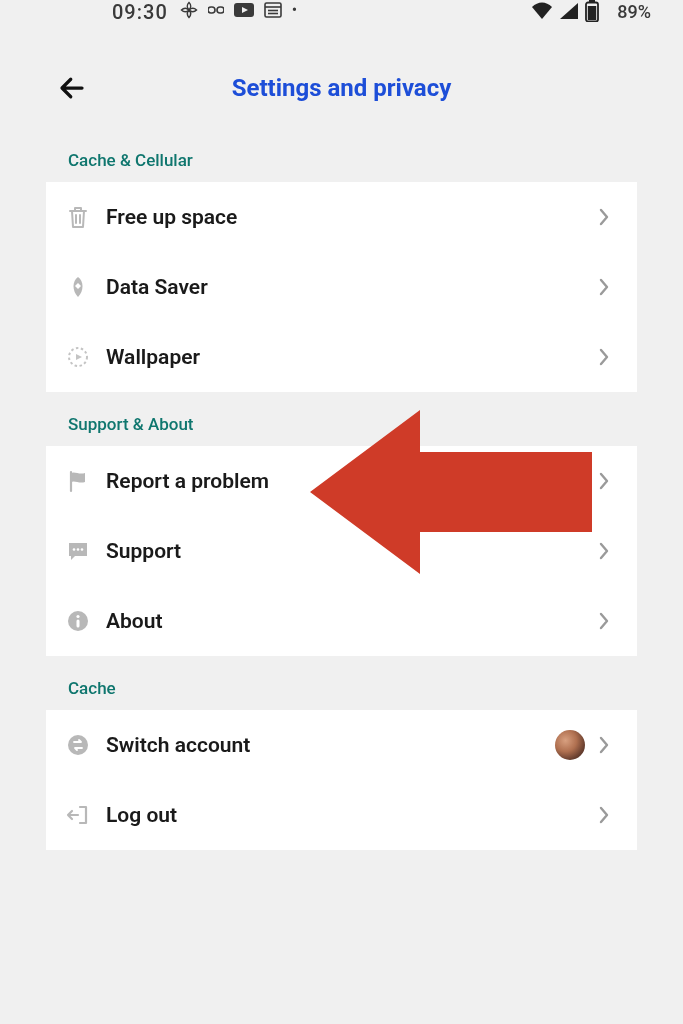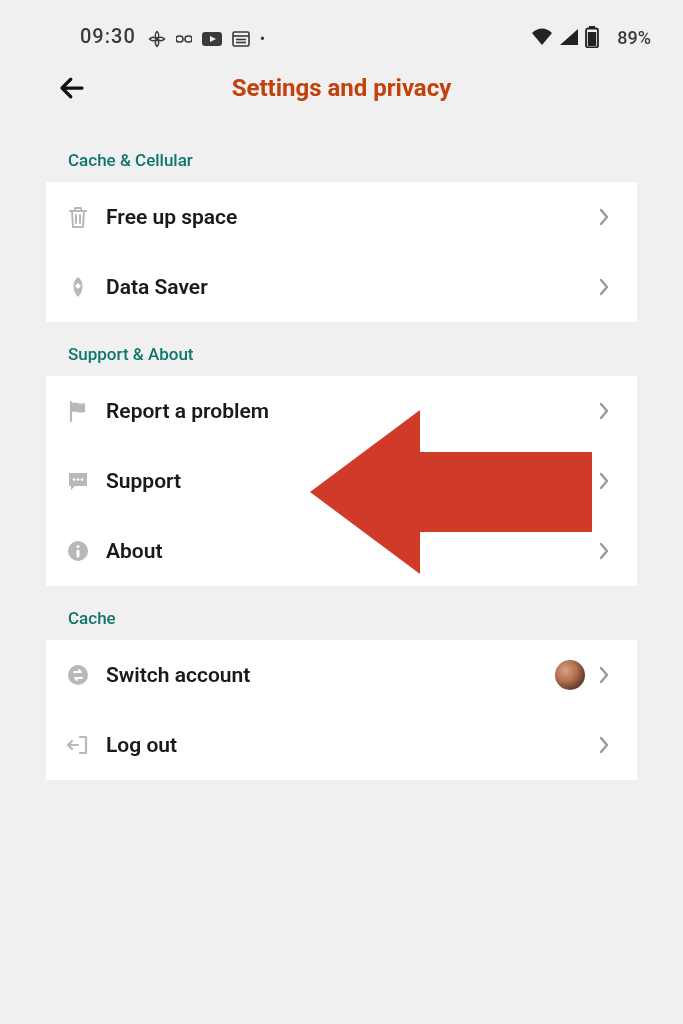--- a/index.html
+++ b/index.html
@@ -1,28 +1,28 @@
 <!DOCTYPE html>
 <html><head>
 <meta charset="utf-8">
 <style>
   * { margin: 0; padding: 0; box-sizing: border-box; }
   html, body { width: 683px; height: 1024px; font-family: -apple-system, BlinkMacSystemFont, "Segoe UI", Roboto, Helvetica, Arial, sans-serif; background: #fff; }
   .screen { width: 683px; height: 1024px; position: relative; background: #f0f0f0; overflow: hidden; }
   
-  .status-bar { height: 48px; display: flex; align-items: flex-end; padding: 0 32px 0 80px; background: #f0f0f0; color: #3a3a3a; }
+  .status-bar { height: 48px; display: flex; align-items: flex-start; padding: 0 32px 0 112px; background: #f0f0f0; color: #3a3a3a; }
   .status-time { font-size: 20px; font-weight: 500; letter-spacing: 1px; }
   .status-icons-left { display: flex; align-items: center; gap: 10px; margin-left: 12px; }
   .status-icons-right { margin-left: auto; display: flex; align-items: center; gap: 6px; }
   .status-battery { font-size: 18px; font-weight: 500; margin-left: 12px; }
   .status-glyph { display: inline-flex; align-items: center; justify-content: center; }
   
   .header { height: 80px; display: flex; align-items: center; background: #f0f0f0; padding: 0 24px; position: relative; }
   .back-btn { width: 48px; height: 48px; display: flex; align-items: center; justify-content: center; margin-left: 24px; }
-  .header-title { position: absolute; left: 0; right: 0; text-align: center; font-size: 24px; font-weight: 700; color: #c2410c; pointer-events: none; }
+  .header-title { position: absolute; left: 0; right: 0; text-align: center; font-size: 24px; font-weight: 700; color: #1d4ed8; pointer-events: none; }
   
   .content { padding: 0 0 0 0; }
   .section-label { font-size: 17px; color: #0f766e; padding: 22px 34px 12px 68px; font-weight: 500; }
   .section-card { background: #fff; margin: 0 46px 0 46px; border-radius: 0; }
   .row { display: flex; align-items: center; height: 70px; padding: 0 22px 0 18px; cursor: pointer; }
   .row-icon { width: 28px; height: 28px; display: flex; align-items: center; justify-content: center; flex-shrink: 0; }
   .row-label { font-size: 21px; font-weight: 600; color: #1a1a1a; margin-left: 14px; flex-grow: 1; }
   .row-chevron { width: 22px; height: 22px; display: flex; align-items: center; justify-content: center; color: #9a9a9a; }
   .row-accessory { width: 30px; height: 30px; border-radius: 50%; margin-right: 8px; background: radial-gradient(circle at 35% 35%, #d8a080 0%, #b07050 40%, #6a4030 70%, #3a2520 100%); }
   
@@ -123,20 +123,34 @@
               <path d="M8 11 L11 8 L14 11 L11 14 Z" fill="#fff"></path>
             </svg>
         </span>
         <span class="row-label">Data Saver</span>
         <span class="row-chevron">
           <svg width="12" height="18" viewBox="0 0 12 18">
               <path d="M3 2 L9 9 L3 16" fill="none" stroke="#9a9a9a" stroke-width="2.4" stroke-linecap="round" stroke-linejoin="round"></path>
             </svg>
         </span>
       </div>
+      <div class="row">
+        <span class="row-icon">
+          <svg width="24" height="24" viewBox="0 0 24 24">
+              <circle cx="12" cy="12" r="9" fill="none" stroke="#c4c4c4" stroke-width="2" stroke-dasharray="2.5 2.5"></circle>
+              <path d="M10 9 L16 12 L10 15 Z" fill="#c4c4c4"></path>
+            </svg>
+        </span>
+        <span class="row-label">Wallpaper</span>
+        <span class="row-chevron">
+          <svg width="12" height="18" viewBox="0 0 12 18">
+              <path d="M3 2 L9 9 L3 16" fill="none" stroke="#9a9a9a" stroke-width="2.4" stroke-linecap="round" stroke-linejoin="round"></path>
+            </svg>
+        </span>
+      </div>
     </div>
 
     <div class="section-label">Support &amp; About</div>
     <div class="section-card">
       <div class="row">
         <span class="row-icon">
           <svg width="22" height="24" viewBox="0 0 22 24">
               <path d="M4 3 V22" stroke="#b8b8b8" stroke-width="2.2" stroke-linecap="round"></path>
               <path d="M4 4 C8 2 12 6 18 4 V13 C12 15 8 11 4 13 Z" fill="#b8b8b8"></path>
             </svg>

